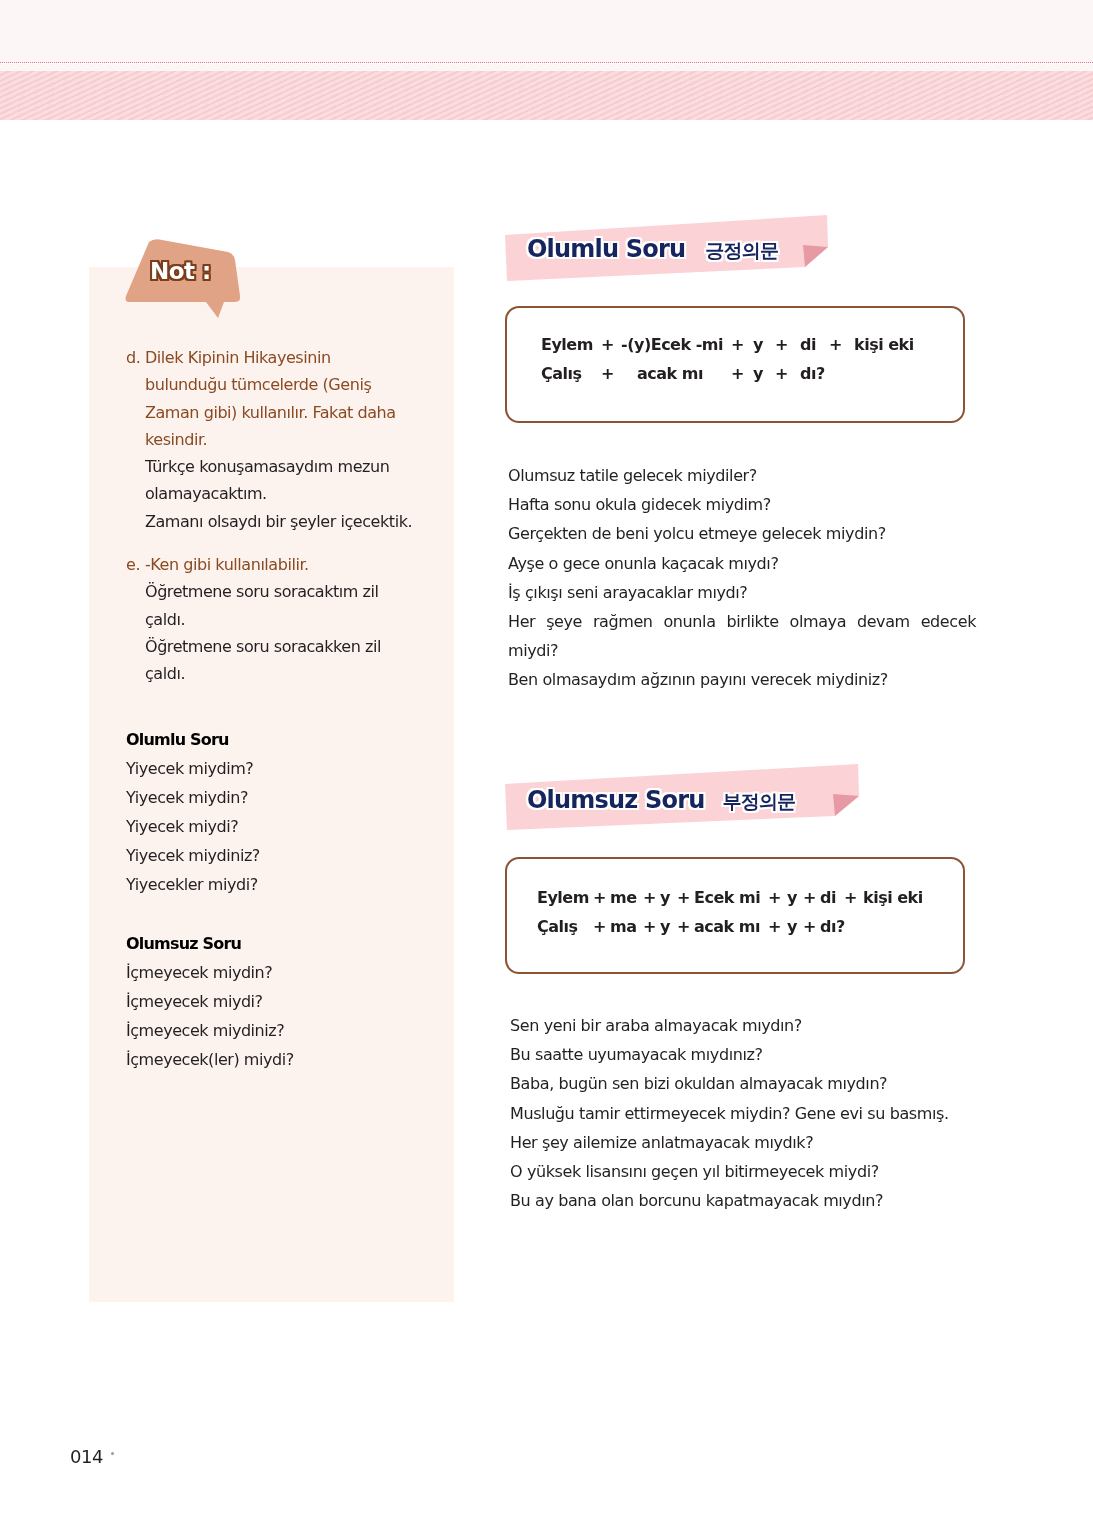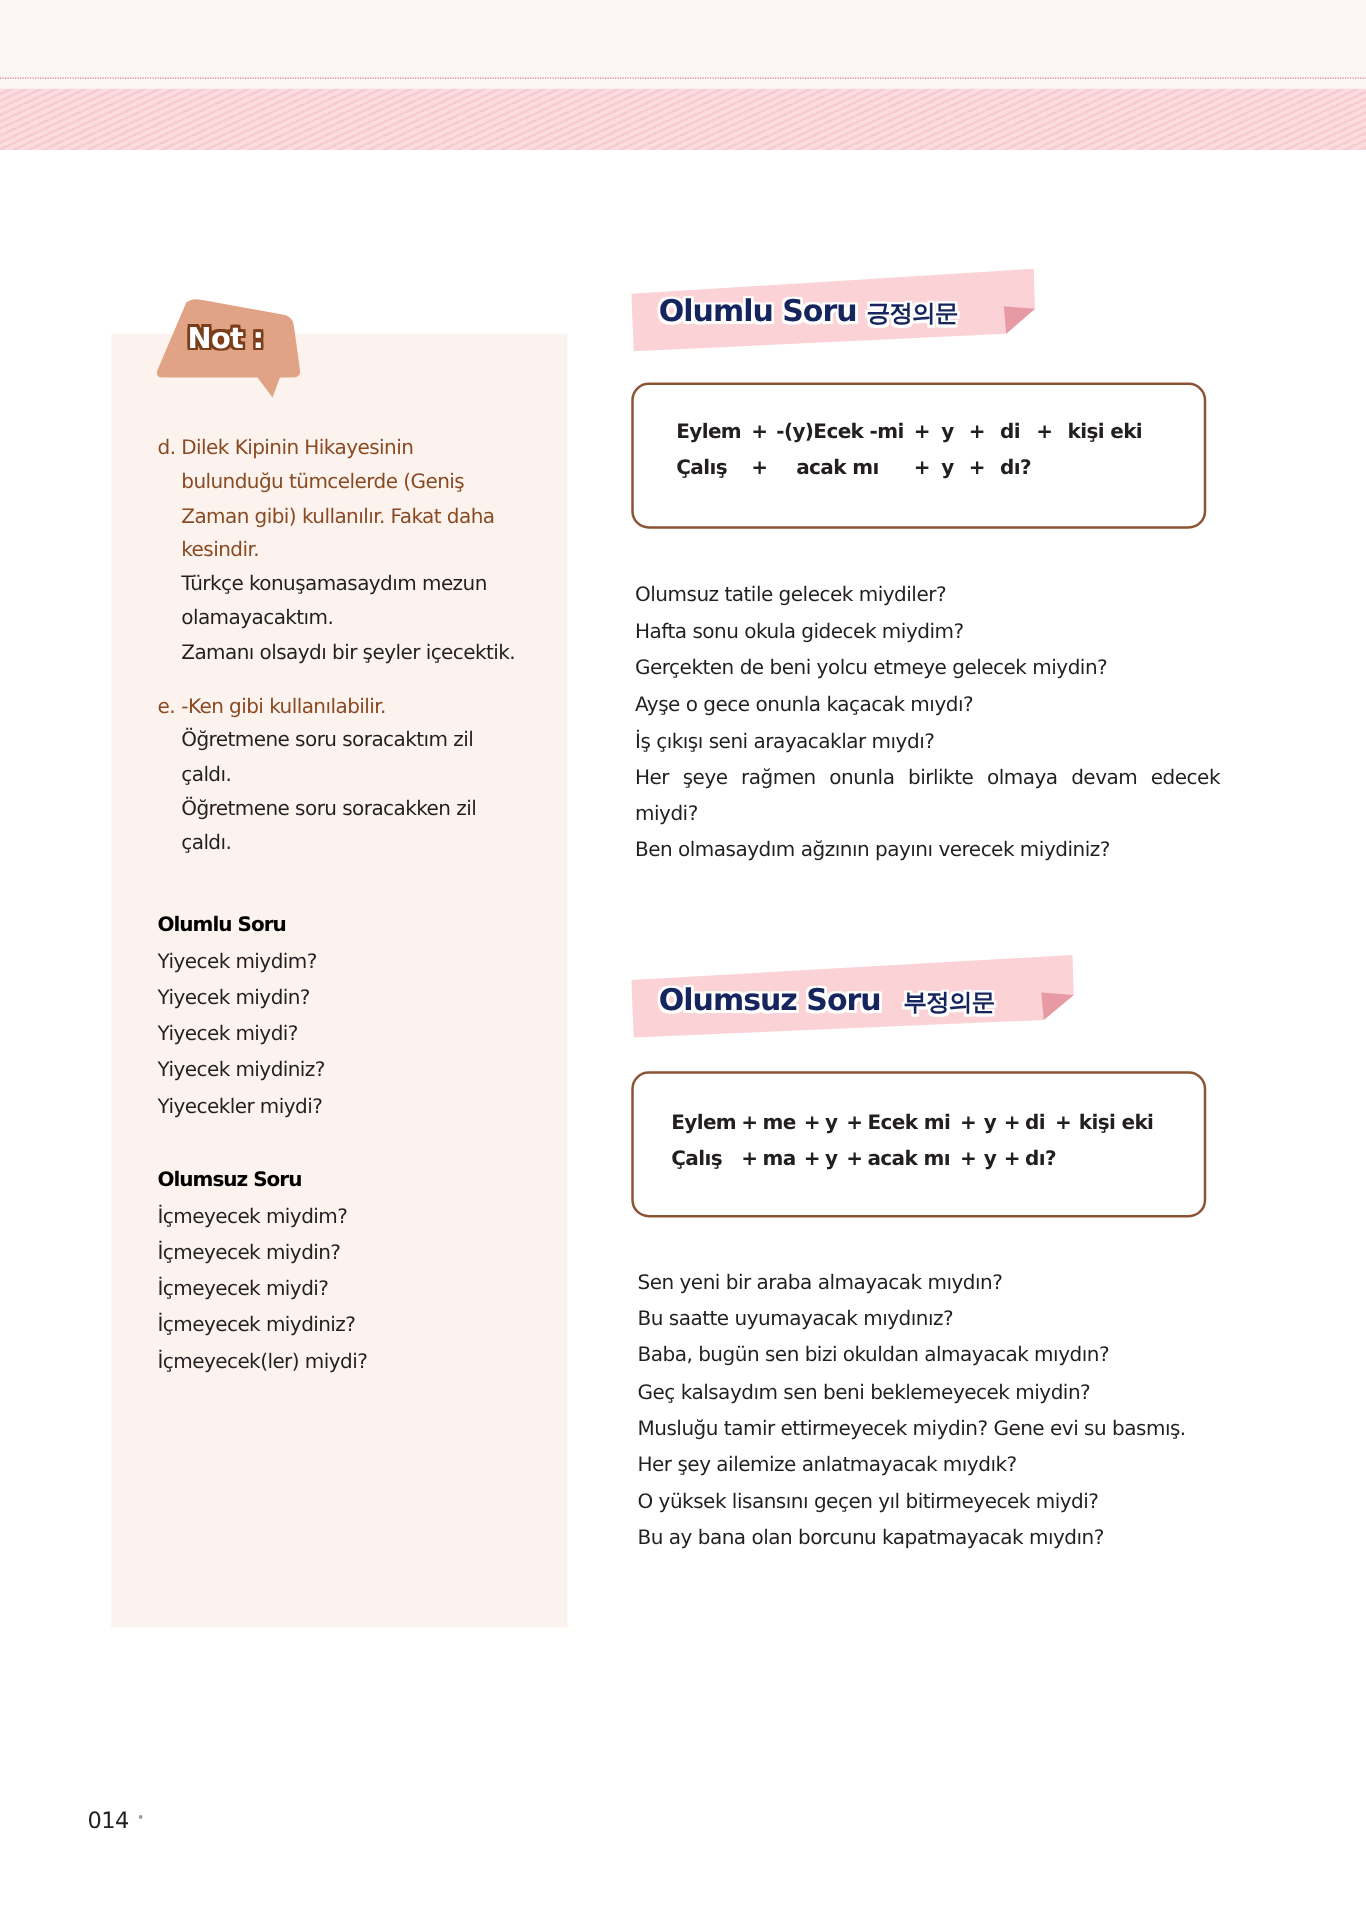--- a/index.html
+++ b/index.html
@@ -36,21 +36,21 @@
     .list-heading { font-weight: bold; color: #000; letter-spacing: -0.8px; }
 
     
     .ribbon { position: absolute; }
     .ribbon svg { position: absolute; left: 0; top: 0; }
     .ribbon-label {
       position: absolute; font-weight: bold; font-size: 24px; color: #17255e; letter-spacing: -0.8px; white-space: nowrap;
       text-shadow: -2px -2px 0 #fff, 2px -2px 0 #fff, -2px 2px 0 #fff, 2px 2px 0 #fff,
                    0 -2px 0 #fff, 0 2px 0 #fff, -2px 0 0 #fff, 2px 0 0 #fff;
     }
-    .ribbon-ko { font-size: 19px; margin-left: 8px; }
+    .ribbon-ko { font-size: 19px; margin-left: 20px; }
 
     .formula-box {
       position: absolute; left: 505px; width: 460px; height: 117px;
       border: 2px solid #8c5434; border-radius: 14px; background: #fff;
     }
     .formula-row { position: absolute; font-weight: bold; font-size: 16px; color: #231f20; white-space: nowrap; letter-spacing: -0.5px; }
     .formula-row span { position: absolute; top: 0; white-space: nowrap; }
 
     .example-list { position: absolute; left: 508px; width: 468px; font-size: 16px; line-height: 29.2px; letter-spacing: -0.4px; color: #231f20; }
     .example-list .justify { text-align: justify; text-align-last: justify; }
@@ -107,21 +107,20 @@
   <div class="list-heading">Olumlu Soru</div>
   <div>Yiyecek miydim?</div>
   <div>Yiyecek miydin?</div>
   <div>Yiyecek miydi?</div>
   <div>Yiyecek miydiniz?</div>
   <div>Yiyecekler miydi?</div>
 </div>
 
 <div class="list-block" style="top:929px;">
   <div class="list-heading">Olumsuz Soru</div>
-  <div>İçmeyecek miydim?</div>
   <div>İçmeyecek miydin?</div>
   <div>İçmeyecek miydi?</div>
   <div>İçmeyecek miydiniz?</div>
   <div>İçmeyecek(ler) miydi?</div>
 </div>
 
 <div class="ribbon" style="left:505px; top:215px; width:325px; height:68px;">
   <svg width="325" height="68" viewBox="0 0 325 68">
     <polygon points="0,20 322,0 323,32 300,52 2,66" fill="#fbd3d6"></polygon>
     <polygon points="298,30 323,32 300,52" fill="#e79aa3"></polygon>
@@ -201,21 +200,20 @@
   <span style="left:231px;">+</span>
   <span style="left:250px;">y</span>
   <span style="left:266px;">+</span>
   <span style="left:283px;">dı?</span>
 </div>
 
 <div class="example-list" style="top:1011px; left:510px;">
   <div>Sen yeni bir araba almayacak mıydın?</div>
   <div>Bu saatte uyumayacak mıydınız?</div>
   <div>Baba, bugün sen bizi okuldan almayacak mıydın?</div>
-  <div>Geç kalsaydım sen beni beklemeyecek miydin?</div>
   <div>Musluğu tamir ettirmeyecek miydin? Gene evi su basmış.</div>
   <div>Her şey ailemize anlatmayacak mıydık?</div>
   <div>O yüksek lisansını geçen yıl bitirmeyecek miydi?</div>
   <div>Bu ay bana olan borcunu kapatmayacak mıydın?</div>
 </div>
 
 <div class="page-number">014</div>
 <div class="page-dot"></div>
 
 </body></html>

